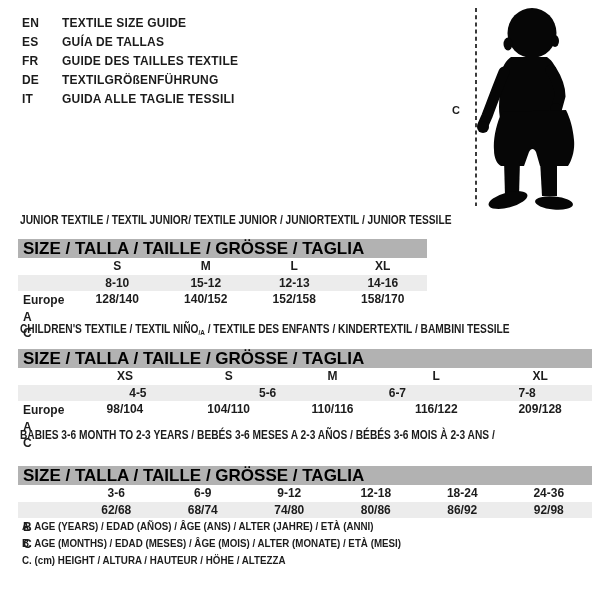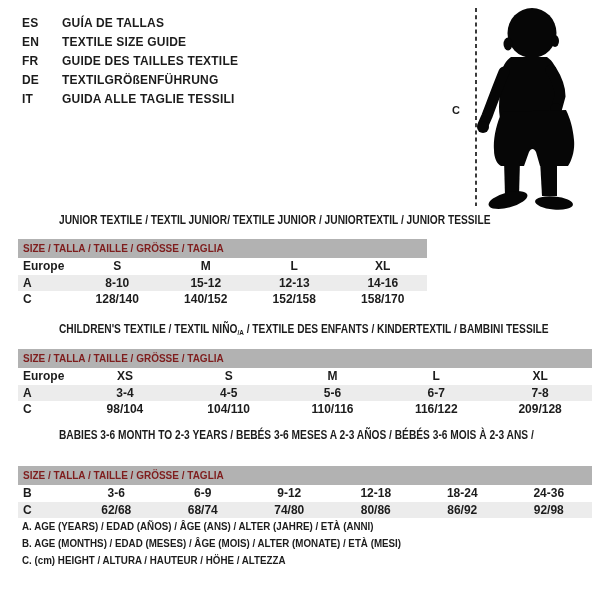--- a/index.html
+++ b/index.html
@@ -15,46 +15,46 @@
   
   .lang-block { left:22px; top:14px; }
   .lang-row { display:flex; height:19px; line-height:19px; font-size:12px; letter-spacing:0.2px; }
   .lang-code { width:40px; }
 
   
   .figure-area { left:450px; top:0; width:150px; height:215px; }
   .height-label { left:452px; top:104px; font-size:11px; }
 
   
-  .t-title { font-size:12px; line-height:17px;margin-left:39px; }
+  .t-title { font-size:12px; line-height:17px; }
   .size-table { position:absolute; }
-  .bar { height:19px; line-height:19px; background:#b2b2b2; font-size:10px; padding-left:5px; color:#7f1d1d; }
+  .bar { height:19px; line-height:19px; background:#b2b2b2; font-size:17px; padding-left:5px; color:#000000; }
   .t-row { display:flex; height:16.5px; line-height:16.5px; font-size:12px; }
   .t-row.shaded { background:#ececec; }
-  .lbl { width:55px; padding-left:5px; box-sizing:border-box; }
+  .lbl { width:55px; padding-left:5px; box-sizing:border-box;margin-top:34px; }
   .val { flex:1; text-align:center; }
   sub.small { font-size:7.5px; vertical-align:-2px; }
 
   
   .footnotes { left:22px; top:518px; }
   .fn { height:17px; line-height:17px; font-size:11.5px; }
 
   svg { display:block; }
 </style>
 </head>
 <body>
 
 <div class="abs lang-block">
   <div class="lang-row">
+    <span class="lang-code">EN</span>
+    <span>TEXTILE SIZE GUIDE</span>
+  </div>
+  <div class="lang-row">
     <span class="lang-code">ES</span>
     <span>GUÍA DE TALLAS</span>
-  </div>
-  <div class="lang-row">
-    <span class="lang-code">EN</span>
-    <span>TEXTILE SIZE GUIDE</span>
   </div>
   <div class="lang-row">
     <span class="lang-code">FR</span>
     <span>GUIDE DES TAILLES TEXTILE</span>
   </div>
   <div class="lang-row">
     <span class="lang-code">DE</span>
     <span>TEXTILGRÖßENFÜHRUNG</span>
   </div>
   <div class="lang-row">
@@ -134,21 +134,20 @@
   <div class="t-row">
     <span class="lbl">Europe</span>
     <span class="val">XS</span>
     <span class="val">S</span>
     <span class="val">M</span>
     <span class="val">L</span>
     <span class="val">XL</span>
   </div>
   <div class="t-row shaded">
     <span class="lbl">A</span>
-    <span class="val">3-4</span>
     <span class="val">4-5</span>
     <span class="val">5-6</span>
     <span class="val">6-7</span>
     <span class="val">7-8</span>
   </div>
   <div class="t-row">
     <span class="lbl">C</span>
     <span class="val">98/104</span>
     <span class="val">104/110</span>
     <span class="val">110/116</span>

